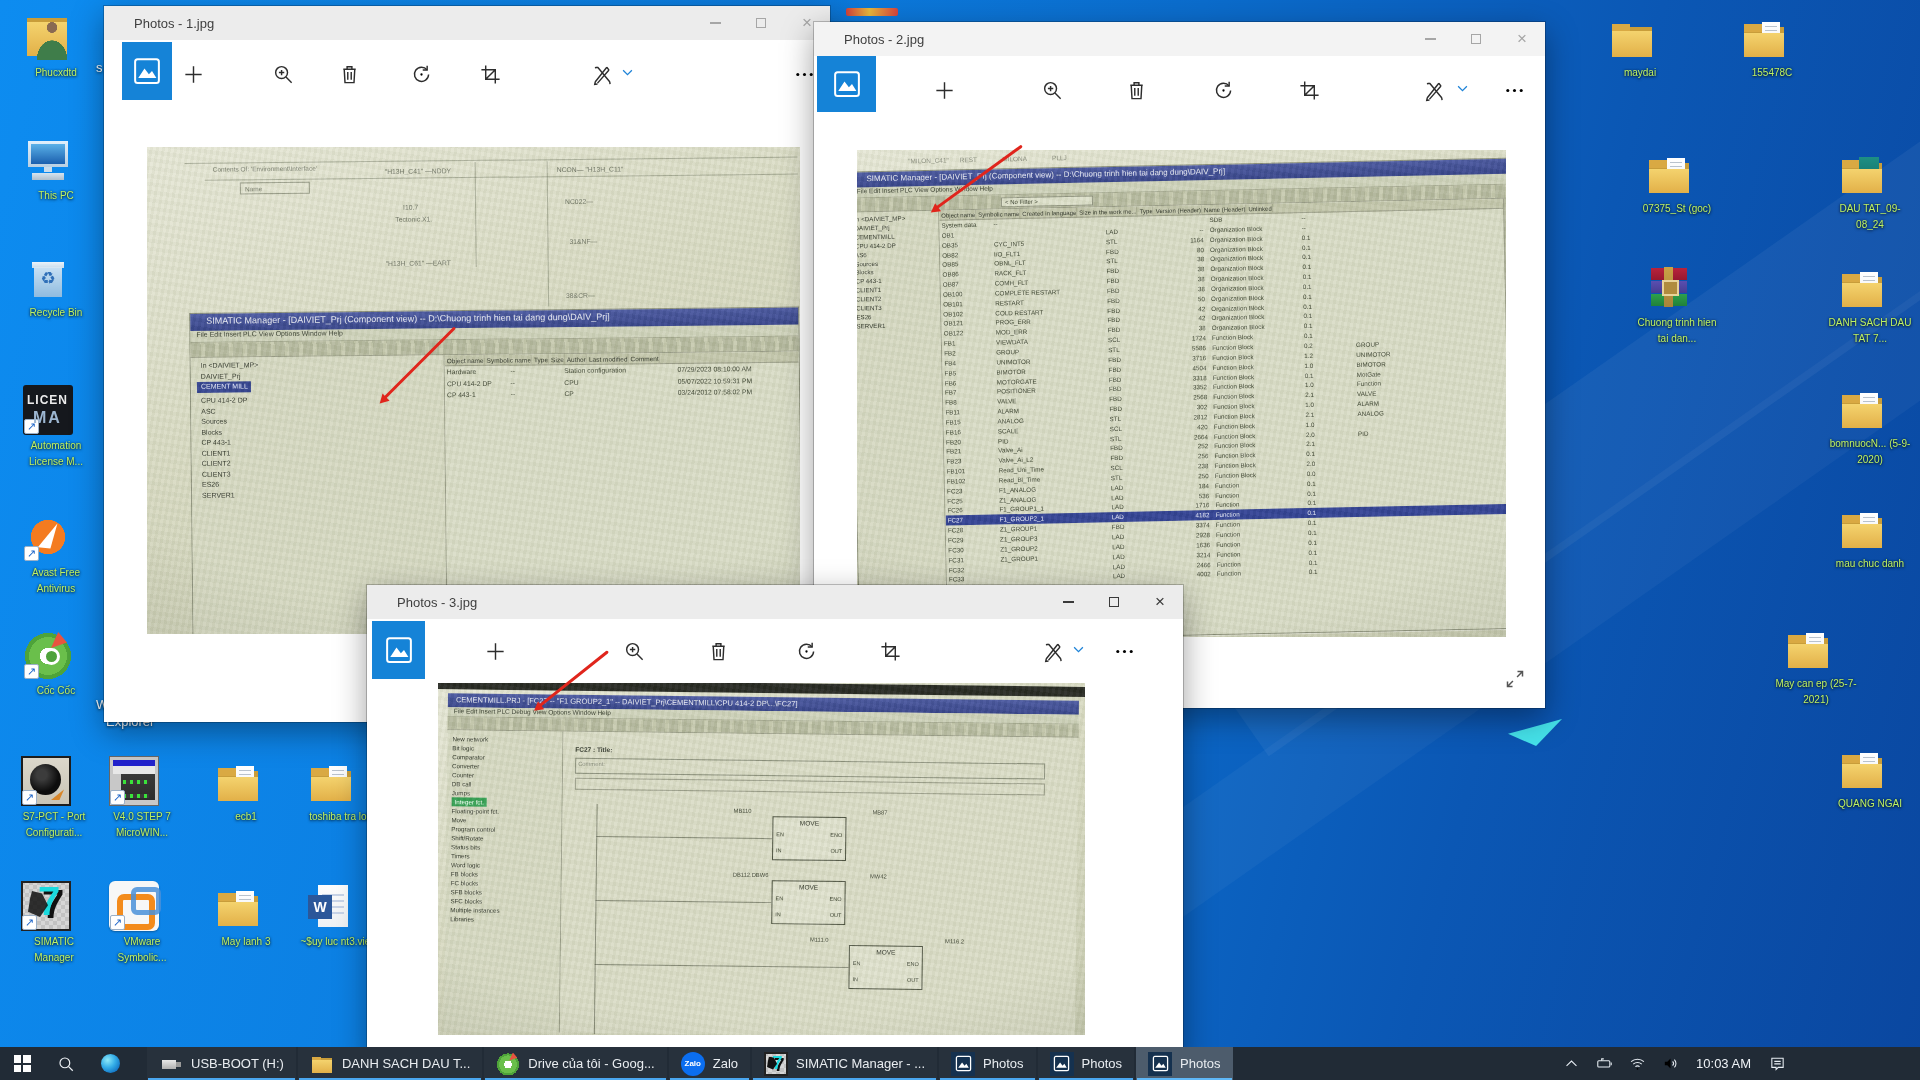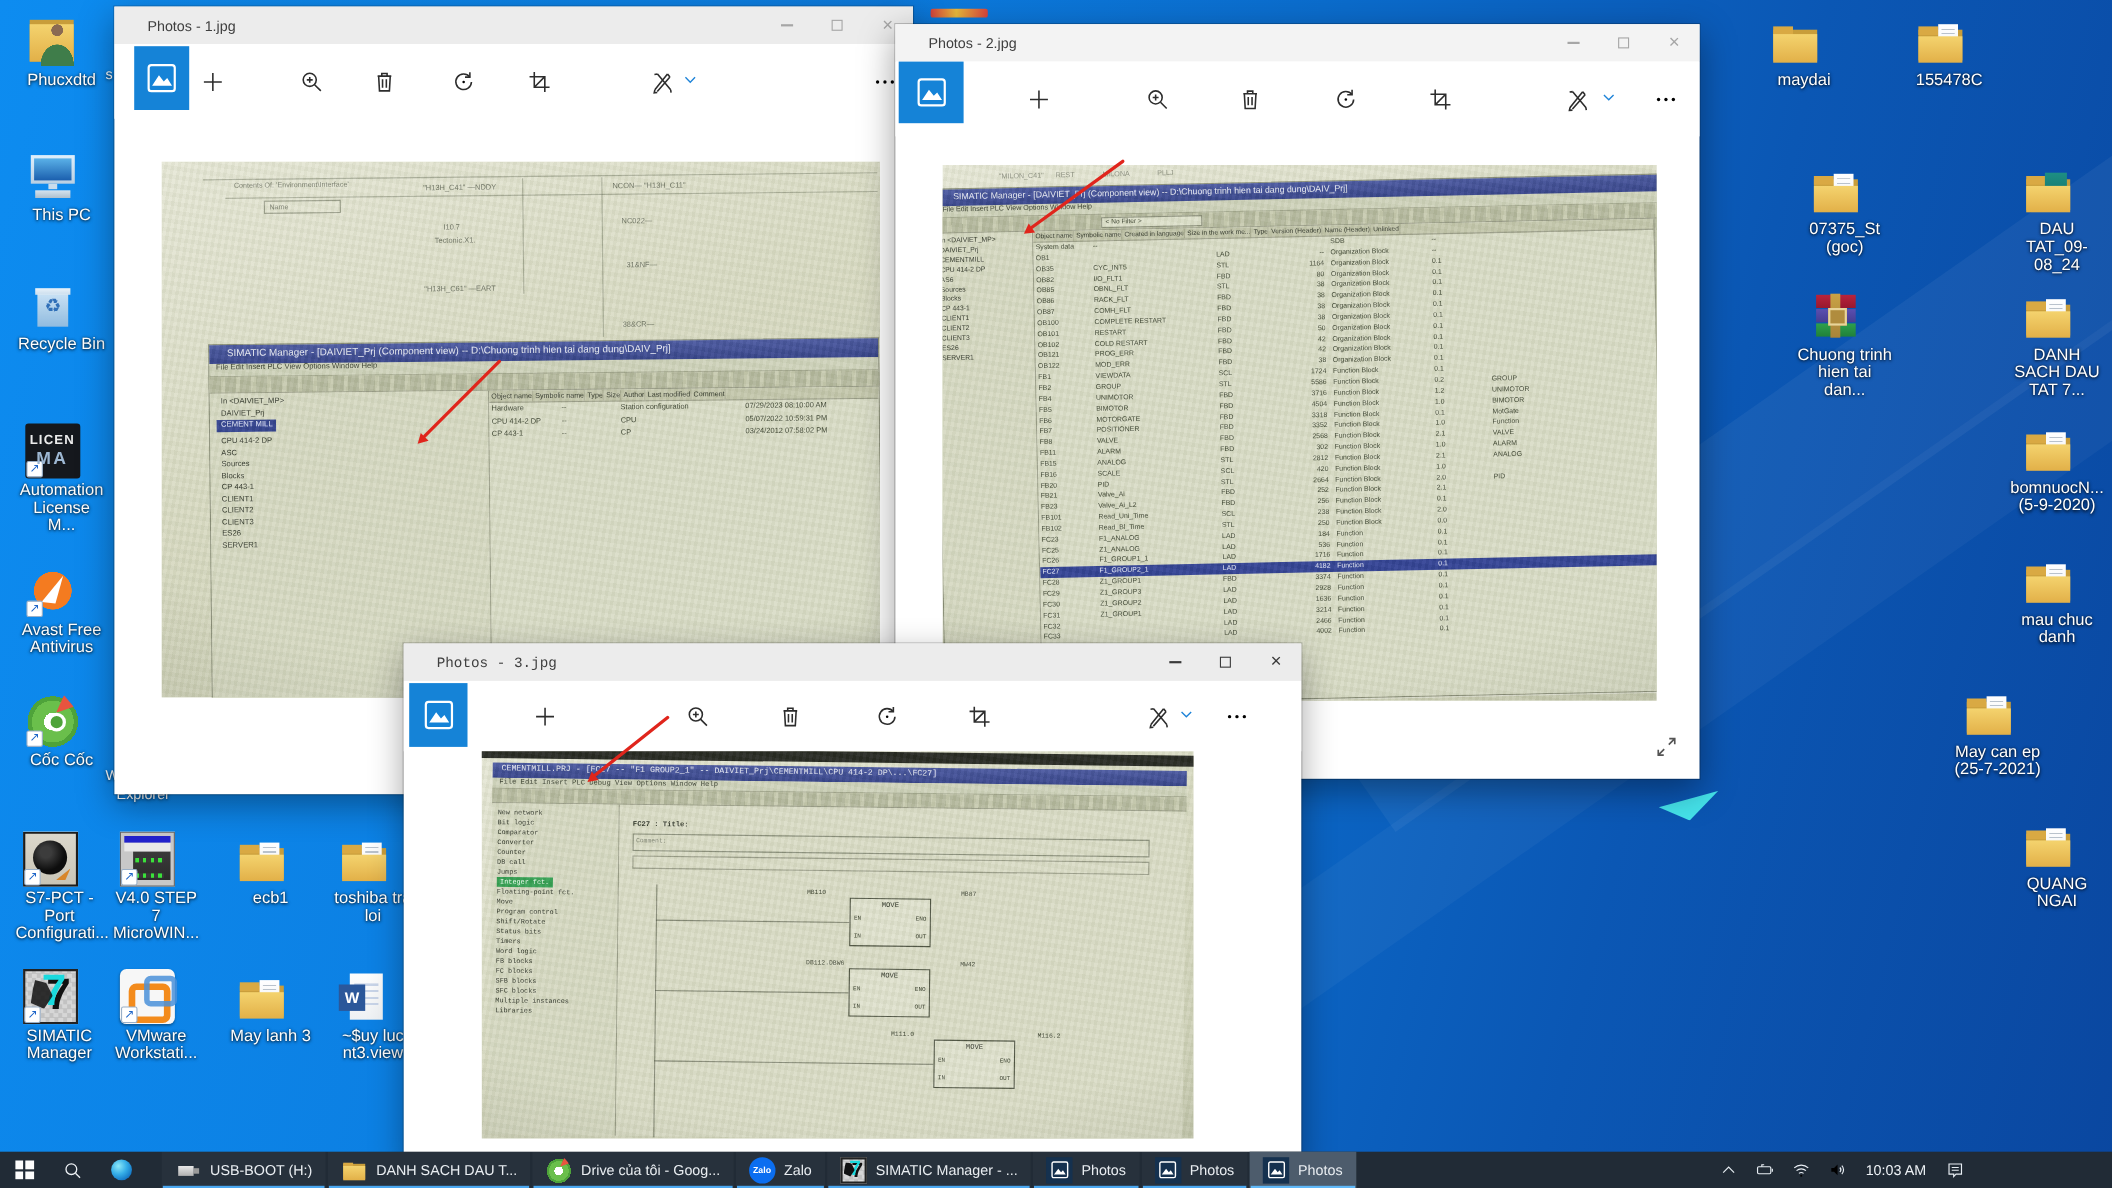--- a/index.html
+++ b/index.html
@@ -14,21 +14,21 @@
   .beam.b2 { left:1050px; top:560px; width:1000px; height:90px; background:rgba(255,255,255,.04); }
   .cyan-tri { position:absolute; left:1508px; top:719px; width:54px; height:27px; background:#45e2ea;
     clip-path:polygon(0 55%, 100% 0, 52% 100%); z-index:3; }
   .red-sliver { position:absolute; left:846px; top:8px; width:52px; height:8px; border-radius:2px;
     background:linear-gradient(90deg,#d8433c,#e8b93c 45%,#d8433c); z-index:3; }
 
   
   .dicon { position:absolute; width:96px; text-align:center; cursor:default; }
   .right-icons .dicon { width:104px; }
   .dicon-img { width:50px; height:50px; margin:0 auto 3px; position:relative; }
-  .dicon-label { font-size:15px; line-height:16px; color:#ffffff;
+  .dicon-label { font-size:10px; line-height:16px; color:#bef264;
     text-shadow:0 1px 3px rgba(0,0,0,.8), 0 0 2px rgba(0,0,0,.55);padding-left:16px; }
   .sc { display:none; position:absolute; left:1px; bottom:1px; width:15px; height:15px; background:#fff;
     border:1px solid #9ab0c8; border-radius:2px; color:#1c64c8; font-size:11px; line-height:13px; text-align:center; }
   .dicon-img[data-shortcut="true"] .sc { display:block; }
 
   [data-icon="folder"], [data-icon="folder-doc"], [data-icon="folder-teal"] { background-repeat:no-repeat; }
   [data-icon="folder"] { background-image:
     linear-gradient(#f4d36e,#e2b048), linear-gradient(#d9a943,#d9a943), linear-gradient(#c89d3a,#c89d3a);
     background-size:40px 26px,18px 8px,40px 28px; background-position:5px 19px,5px 12px,5px 15px; }
   [data-icon="folder-doc"] { background-image:
@@ -109,21 +109,21 @@
 
   .frag { position:absolute; color:#fff; font-size:13px; text-shadow:0 1px 3px rgba(0,0,0,.8); z-index:3; }
   .frag.fe { left:106px; top:714px; }
   .frag.fw { left:96px; top:697px; }
   .frag.fs { left:96px; top:60px; }
 
   
   .pwin { position:absolute; background:#fff; box-shadow:0 10px 30px rgba(0,0,0,.38), 0 0 0 1px rgba(0,0,0,.22); }
   .pwin.w1 { left:104px; top:6px;  width:726px; height:716px; z-index:10; }
   .pwin.w2 { left:814px; top:22px; width:731px; height:686px; z-index:20; }
-  .pwin.w3 { left:367px; top:585px; width:816px; height:475px; z-index:30;font-family:Liberation Mono, monospace; }
+  .pwin.w3 { left:367px; top:585px; width:816px; height:475px; z-index:30; }
   .ptitle { position:absolute; left:0; top:0; right:0; height:34px; background:#ececec; display:flex; align-items:center; }
   .w2 .ptitle { background:#f3f3f3; }
   .ptitle-text { font-size:13px; color:#3f3f3f; margin-left:30px; }
   .caps { position:absolute; right:0; top:0; height:100%; display:flex; }
   .cap { width:46px; height:100%; display:flex; align-items:center; justify-content:center; color:#a6a6a6; }
   .w3 .cap { color:#3a3a3a; }
   .glyph-min { width:11px; height:1.5px; background:currentColor; display:block; }
   .glyph-max { width:10px; height:10px; border:1.5px solid currentColor; display:block; }
   .cap.close { font-size:17px; }
   .ptoolbar { position:absolute; left:0; top:34px; right:0; height:68px; background:#fff; }
@@ -445,21 +445,21 @@
     <div class="dicon">
       <div class="dicon-img" data-icon="simatic" data-shortcut="true">
         <span class="sc">↗</span>
       </div>
       <div class="dicon-label">SIMATIC Manager</div>
     </div>
     <div class="dicon">
       <div class="dicon-img" data-icon="vmware" data-shortcut="true">
         <span class="sc">↗</span>
       </div>
-      <div class="dicon-label">VMware Workstati...</div>
+      <div class="dicon-label">VMware Symbolic...</div>
     </div>
     <div class="dicon">
       <div class="dicon-img" data-icon="folder-doc" data-shortcut="false"></div>
       <div class="dicon-label">May lanh 3</div>
     </div>
     <div class="dicon">
       <div class="dicon-img" data-icon="word" data-shortcut="false"></div>
       <div class="dicon-label">~$uy luc nt3.view</div>
     </div>
   </div>

